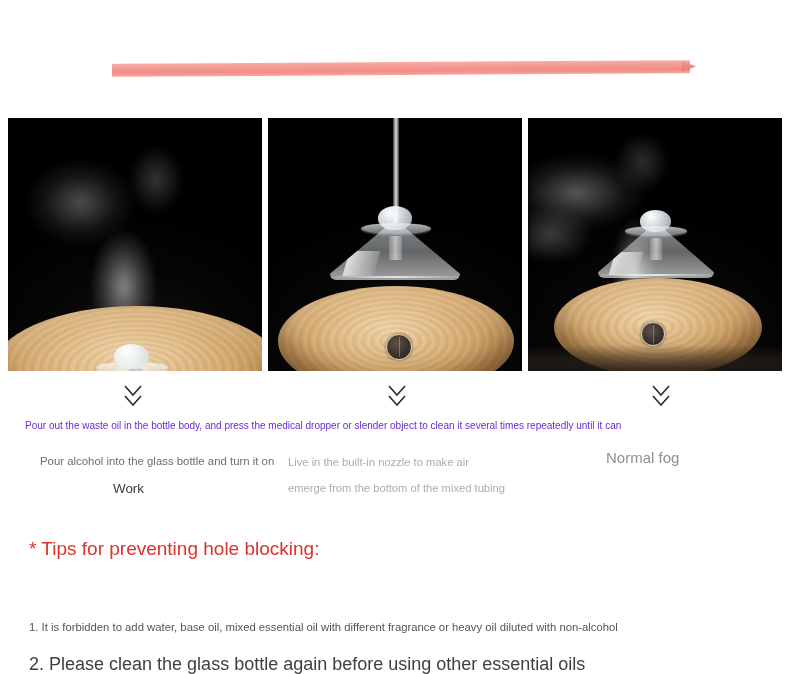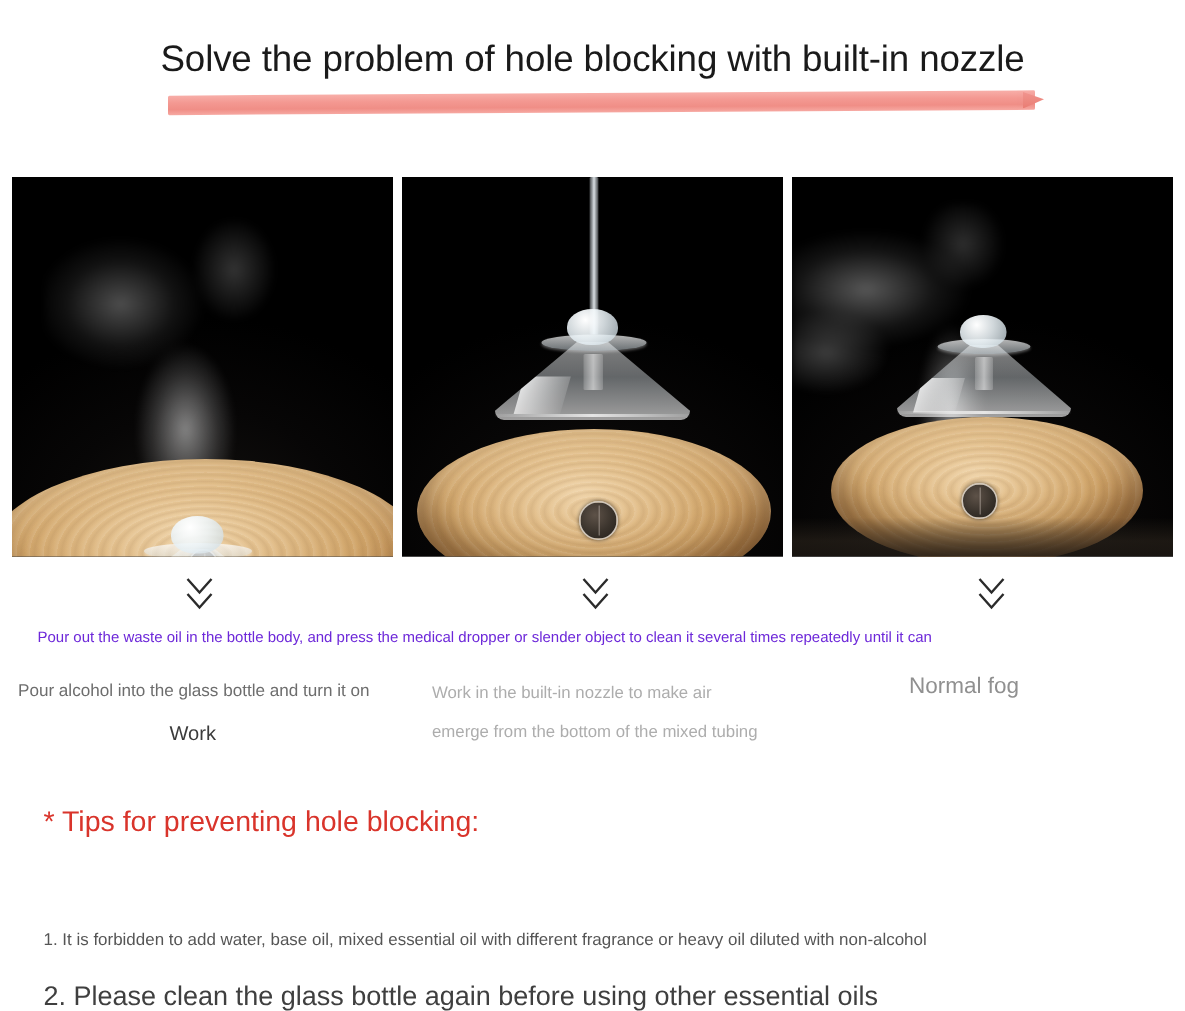--- a/index.html
+++ b/index.html
@@ -216,21 +216,21 @@
     color: #9a9a9a;
     white-space: nowrap;
   }
   #cap-long {
     left: 25px;
     top: 420px;
     font-size: 10px;
     color: #6d28d9;
   }
   #cap1-line1 {
-    left: 12px;
+    left: 40px;
     top: 455px;
     font-size: 11.4px;
     color: #6d6d6d;
   }
   #cap1-line2 {
     left: 113px;
     top: 481px;
     font-size: 13.4px;
     color: #3b3b3b;
   }
@@ -269,21 +269,20 @@
     white-space: nowrap;
     margin-top: 40px;
   }
   #tip-1 { left: 29px; top: 581px; }
   #tip-2 { left: 29px; top: 614px; font-size: 18px; color: #3f3f3f; }
 </style>
 </head>
 <body>
 
 <div id="title-block">
-  <div id="page-title">Solve the problem of hole blocking with built-in nozzle</div>
   <div id="title-underline"></div>
 </div>
 
 <div id="photo-row">
 
   <div class="photo">
     <div class="photo-bg"></div>
     <div class="mist mist-a" style="left:22px; top:20px; width:180px; height:190px;"></div>
     <div class="wood" style="left:-16px; top:188px; width:290px; height:128px;"></div>
     <div class="wood-button" style="left:118px; top:248px; width:17px; height:17px;"></div>
@@ -337,19 +336,19 @@
     <svg viewBox="0 0 34 34" width="34" height="34" aria-hidden="true">
       <polyline points="9,8 17,17 25,8" fill="none" stroke="#2b2b2b" stroke-width="1.6"></polyline>
       <polyline points="9,18 17,27 25,18" fill="none" stroke="#2b2b2b" stroke-width="1.6"></polyline>
     </svg>
   </div>
 </div>
 
 <div class="caption" id="cap-long">Pour out the waste oil in the bottle body, and press the medical dropper or slender object to clean it several times repeatedly until it can</div>
 <div class="caption" id="cap1-line1">Pour alcohol into the glass bottle and turn it on</div>
 <div class="caption" id="cap1-line2">Work</div>
-<div class="caption" id="cap2-line1">Work in the built-in nozzle to make air</div>
+<div class="caption" id="cap2-line1">Live in the built-in nozzle to make air</div>
 <div class="caption" id="cap2-line2">emerge from the bottom of the mixed tubing</div>
 <div class="caption" id="cap3">Normal fog</div>
 
 <div id="tips-heading">* Tips for preventing hole blocking:</div>
 <div class="tip-item" id="tip-1">1. It is forbidden to add water, base oil, mixed essential oil with different fragrance or heavy oil diluted with non-alcohol</div>
 <div class="tip-item" id="tip-2">2. Please clean the glass bottle again before using other essential oils</div>
 
 </body></html>

